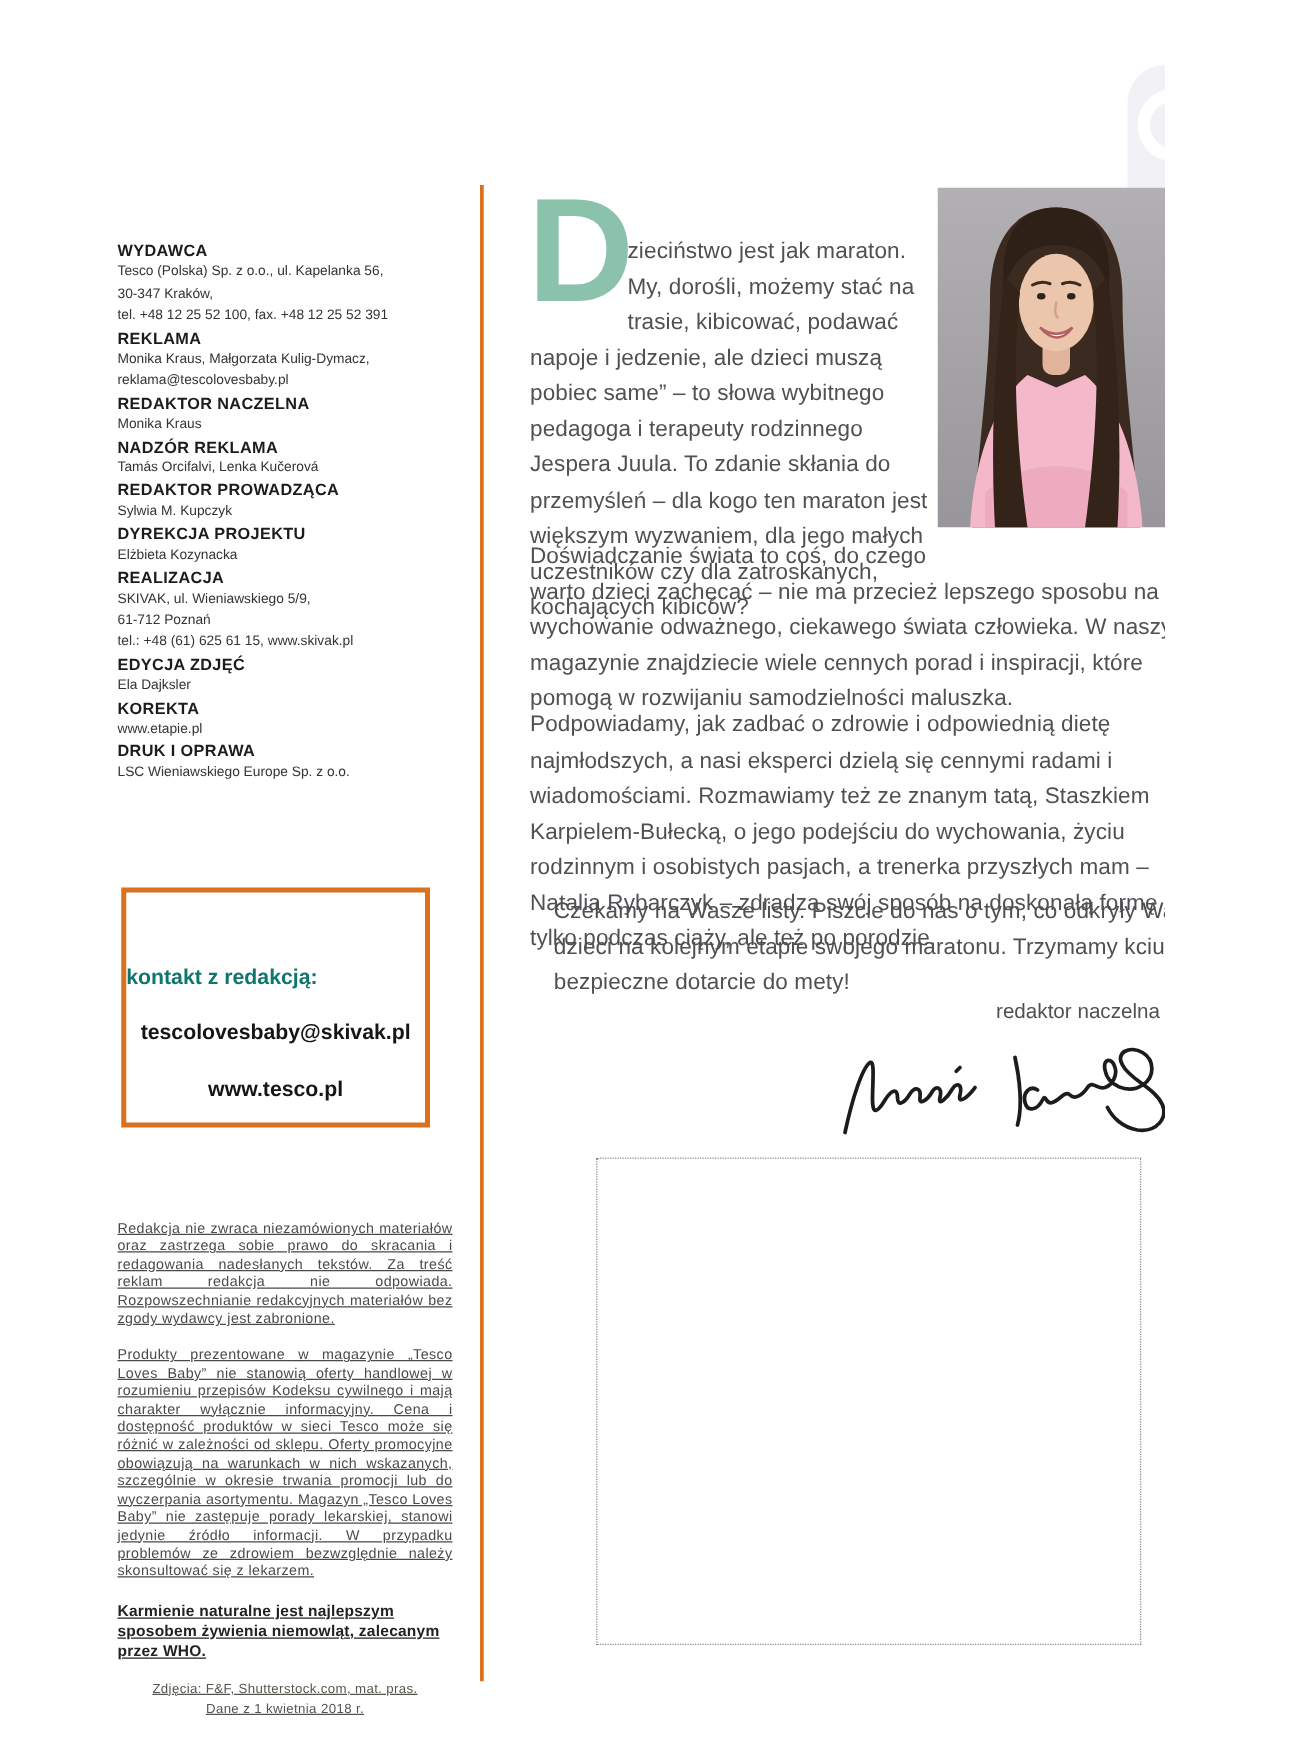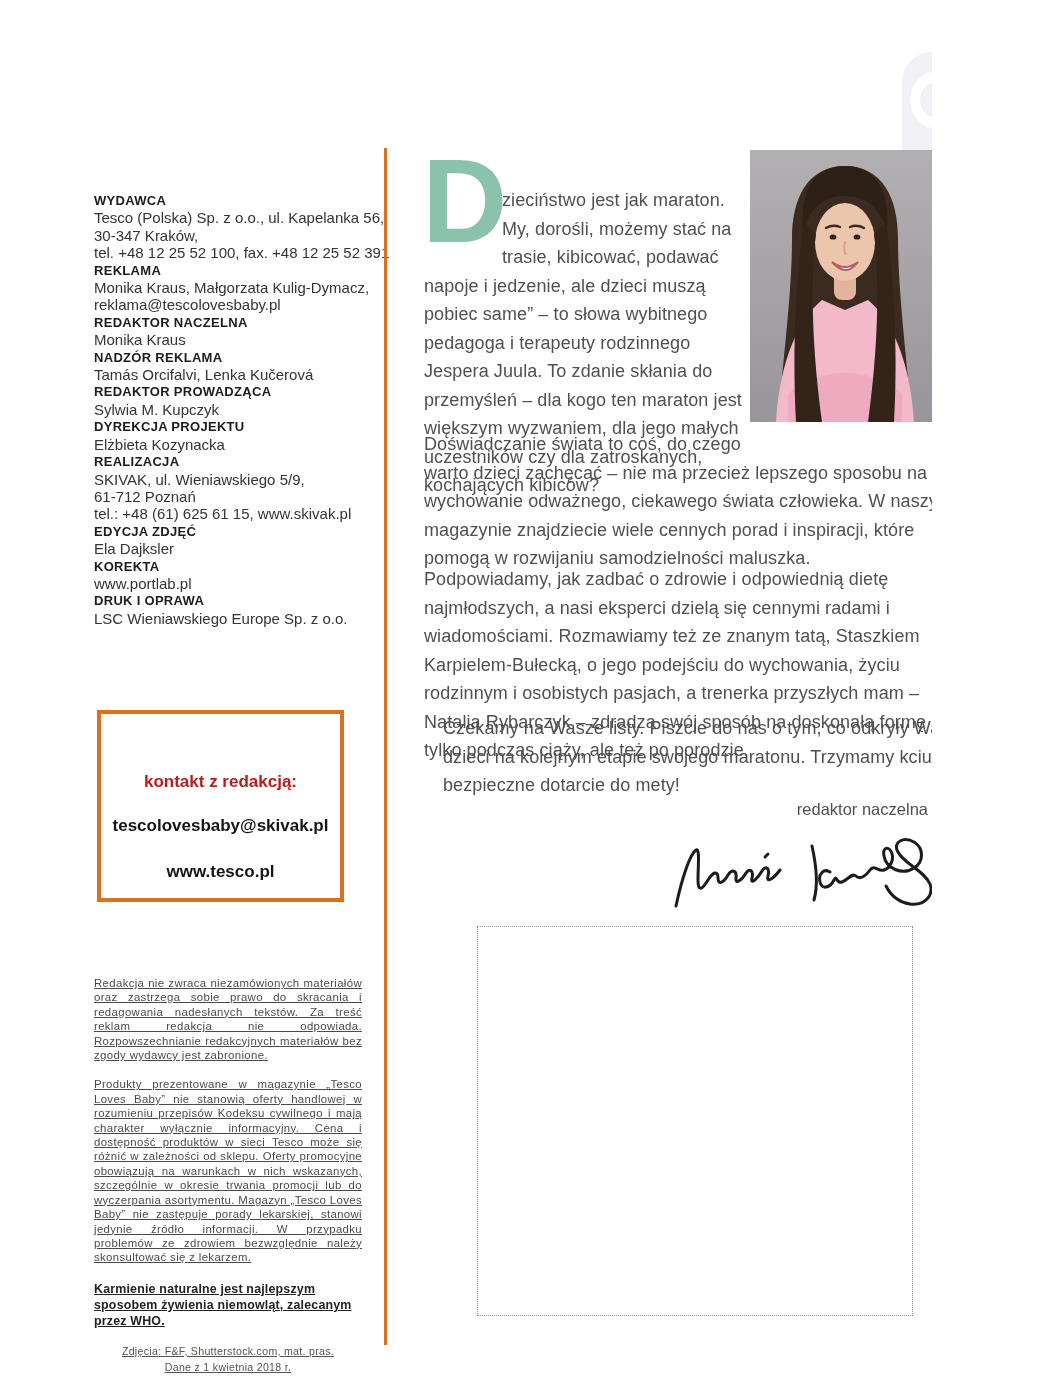--- a/index.html
+++ b/index.html
@@ -3,29 +3,29 @@
 <meta charset="utf-8">
 <style>
   html,body{margin:0;padding:0;background:#ffffff;}
   .page{
     position:relative;width:932px;height:1400px;background:#ffffff;
     overflow:hidden;font-family:"Liberation Sans",sans-serif;
   }
   
   .masthead{position:absolute;left:94px;top:192px;width:280px;color:#2c2c2a;}
   .mh-label{margin:0;font-size:13px;font-weight:bold;letter-spacing:.3px;line-height:17.4px;color:#1c1c1a;white-space:nowrap;}
-  .mh-line{margin:0;font-size:15px;line-height:17.4px;color:#343432;white-space:nowrap;}
+  .mh-line{margin:0;font-size:11px;line-height:17.4px;color:#343432;white-space:nowrap;}
   
   .contact-box{position:absolute;left:97px;top:710px;width:239px;height:184px;border:4px solid #d9711f;}
   .contact-title{
     position:absolute;top:-12px;left:50%;transform:translateX(-50%);
     background:#ffffff;padding:0 7px;white-space:pre-line;text-align:center;
     font-size:23px;line-height:26px;font-weight:bold;color:#151513;width:max-content;
   }
-  .contact-sub{position:absolute;top:58px;left:0;width:100%;text-align:center;font-size:17px;font-weight:bold;color:#b91c1c;}
+  .contact-sub{position:absolute;top:58px;left:0;width:100%;text-align:left;font-size:17px;font-weight:bold;color:#0f766e;}
   .contact-email{position:absolute;top:102px;left:0;width:100%;text-align:center;font-size:17px;font-weight:bold;color:#151513;}
   .contact-web{position:absolute;top:148px;left:0;width:100%;text-align:center;font-size:17px;font-weight:bold;color:#151513;}
   
   .legal{position:absolute;left:94px;top:976px;width:268px;color:#4a4a48;}
   .legal p{margin:0;font-size:11.4px;line-height:14.4px;letter-spacing:.35px;text-align:justify;text-decoration:underline;}
   .legal .gap{margin-top:15px;}
   .legal .who{font-weight:bold;font-size:12.4px;line-height:16px;letter-spacing:.2px;margin-top:16px;text-align:left;color:#222220;}
   .legal .credit{font-size:10.6px;line-height:16px;letter-spacing:.3px;margin-top:14px;text-align:center;color:#55554f;}
   .legal .credit + .credit{margin-top:0;}
   
@@ -68,21 +68,21 @@
     <p class="mh-line">Sylwia M. Kupczyk</p>
     <h3 class="mh-label">DYREKCJA PROJEKTU</h3>
     <p class="mh-line">Elżbieta Kozynacka</p>
     <h3 class="mh-label">REALIZACJA</h3>
     <p class="mh-line">SKIVAK, ul. Wieniawskiego 5/9,</p>
     <p class="mh-line">61-712 Poznań</p>
     <p class="mh-line">tel.: +48 (61) 625 61 15, www.skivak.pl</p>
     <h3 class="mh-label">EDYCJA ZDJĘĆ</h3>
     <p class="mh-line">Ela Dajksler</p>
     <h3 class="mh-label">KOREKTA</h3>
-    <p class="mh-line">www.portlab.pl</p>
+    <p class="mh-line">www.etapie.pl</p>
     <h3 class="mh-label">DRUK I OPRAWA</h3>
     <p class="mh-line">LSC Wieniawskiego Europe Sp. z o.o.</p>
   </aside>
 
   <div class="contact-box">
     <div class="contact-sub">kontakt z redakcją:</div>
     <div class="contact-email">tescolovesbaby@skivak.pl</div>
     <div class="contact-web">www.tesco.pl</div>
   </div>
 

